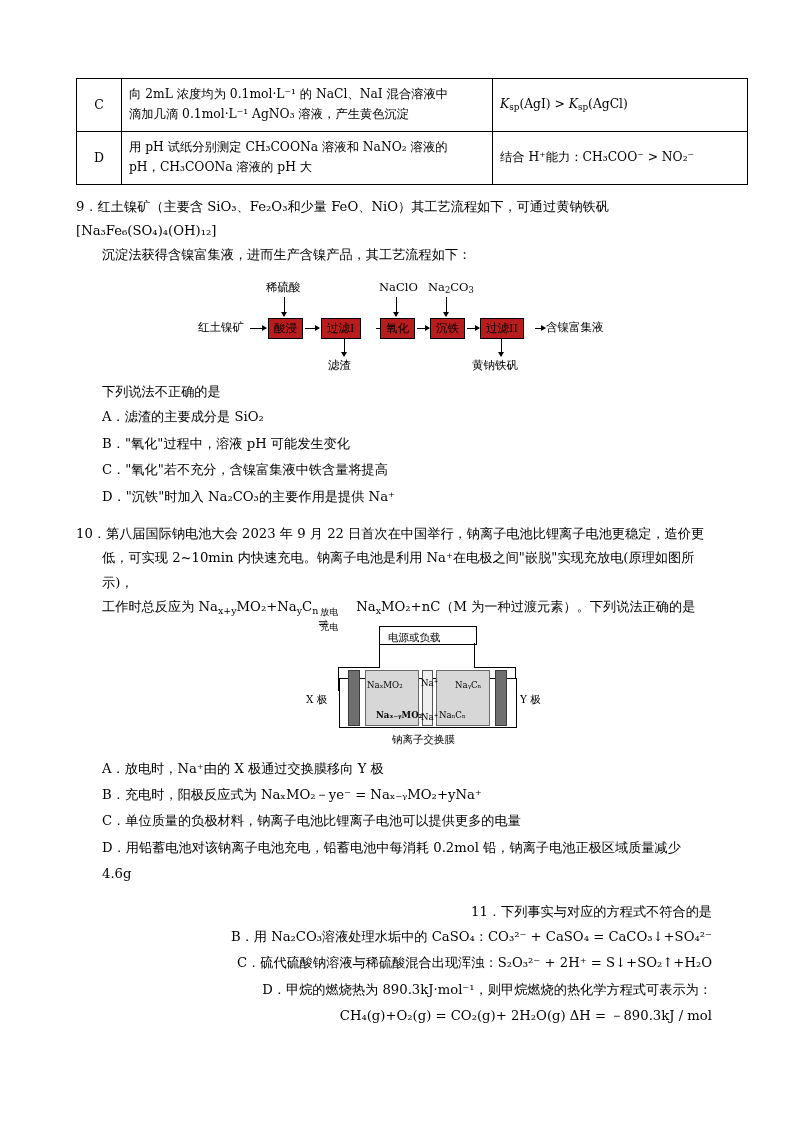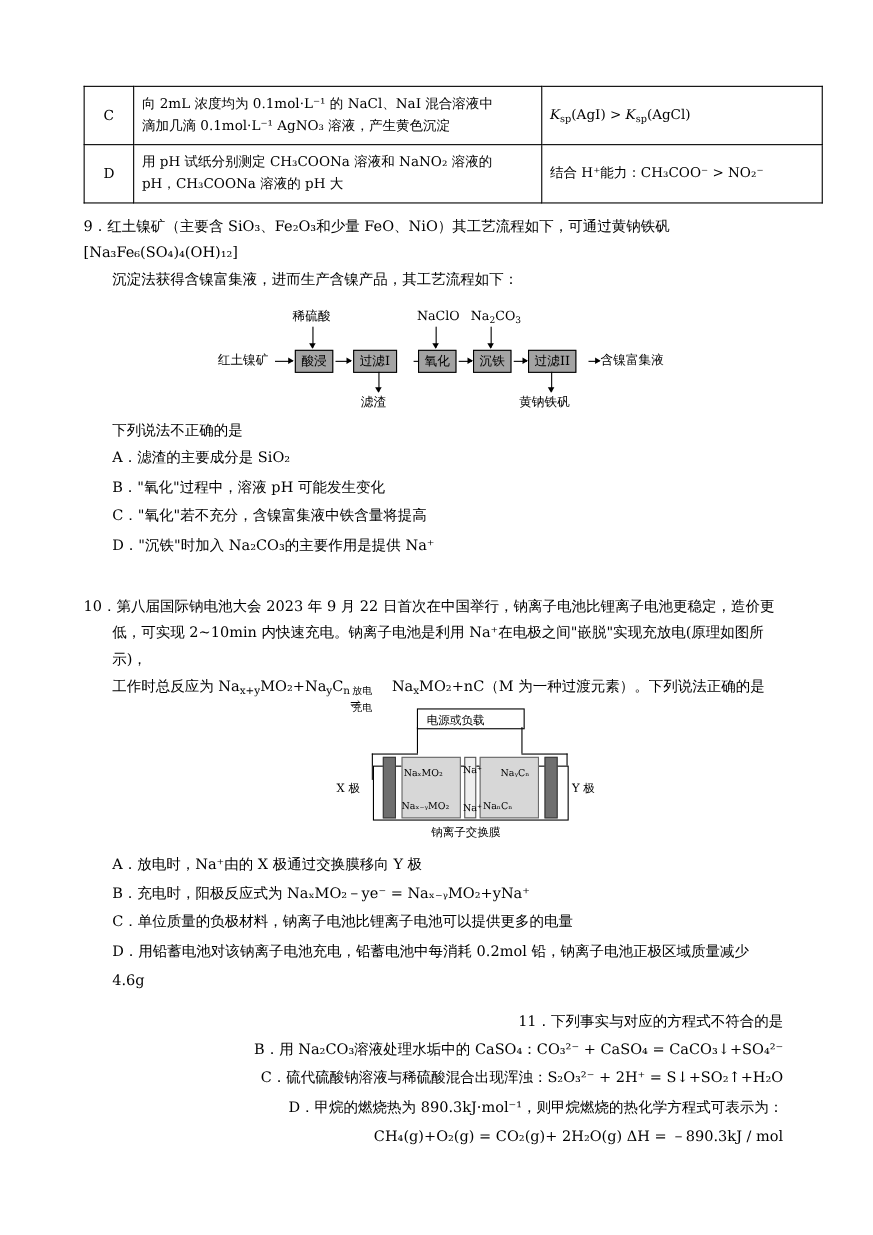--- a/index.html
+++ b/index.html
@@ -67,21 +67,21 @@
   .flow-wrap {
     position: relative;
     margin: 12px 0 4px 0;
     height: 96px;
     font-size: 11.5px;
   }
   .fbox {
     position: absolute;
     border: 1px solid #000;
     padding: 2px 5px;
-    background: #a3a3a3;
+    background: #b91c1c;
     white-space: nowrap;
     line-height: 1.35;
     font-size: 11.5px;
   }
   .flabel {
     position: absolute;
     white-space: nowrap;
     font-size: 11.5px;
     line-height: 1.3;
   }
@@ -221,21 +221,21 @@
       <div class="flabel" style="left:396px; top:78px;">黄钠铁矾</div>
     </div>
 
     <div class="body">下列说法不正确的是</div>
     <div class="opt">A．滤渣的主要成分是 SiO₂</div>
     <div class="opt">B．"氧化"过程中，溶液 pH 可能发生变化</div>
     <div class="opt">C．"氧化"若不充分，含镍富集液中铁含量将提高</div>
     <div class="opt">D．"沉铁"时加入 Na₂CO₃的主要作用是提供 Na⁺</div>
   </div>
 
-  <div class="q" style="margin-top:30px;">
+  <div class="q" style="margin-top:12px;">
     <div>
       <span class="num">10．</span><span>第八届国际钠电池大会 2023 年 9 月 22 日首次在中国举行，钠离子电池比锂离子电池更稳定，造价更</span>
     </div>
     <div class="body">低，可实现 2~10min 内快速充电。钠离子电池是利用 Na⁺在电极之间"嵌脱"实现充放电(原理如图所示)，</div>
     <div class="body">
       <span>工作时总反应为 Na</span><sub>x+y</sub><span>MO₂+Na</span><sub>y</sub><span>C</span><sub>n</sub><span style="display:inline-block; position:relative; width:38px; text-align:center;"><span style="position:absolute; left:2px; top:-7px; font-size:9px;">放电</span><span style="position:absolute; left:0px; top:1px; font-size:12px;">⇌</span><span style="position:absolute; left:2px; top:8px; font-size:9px;">充电</span></span><span>Na</span><sub>x</sub><span>MO₂+nC（M 为一种过渡元素）。下列说法正确的是</span>
     </div>
 
     <div class="batt-wrap">
 
@@ -251,21 +251,21 @@
 
       <div class="batt-box" style="left:263px; top:52px; width:176px; height:48px;"></div>
 
       <div class="el-dark" style="left:272px; top:44px; width:10px; height:54px;"></div>
       <div class="el-light" style="left:289px; top:44px; width:52px; height:54px;"></div>
       <div class="mem" style="left:346px; top:44px; width:9px; height:54px;"></div>
       <div class="el-light" style="left:360px; top:44px; width:52px; height:54px;"></div>
       <div class="el-dark" style="left:419px; top:44px; width:10px; height:54px;"></div>
 
       <div class="inner-txt" style="left:291px; top:52px;">NaₓMO₂</div>
-      <div class="inner-txt" style="left:289px; top:82px;">Naₓ₋ᵧMO₂</div>
+      <div class="inner-txt" style="left:300px; top:82px;font-weight:bold;">Naₓ₋ᵧMO₂</div>
       <div class="inner-txt" style="left:379px; top:52px;">NaᵧCₙ</div>
       <div class="inner-txt" style="left:363px; top:82px;">NaₙCₙ</div>
       <div class="inner-txt" style="left:345px; top:50px;">Na⁺</div>
       <div class="inner-txt" style="left:345px; top:84px;">Na⁺</div>
 
       <div class="batt-label" style="left:230px; top:64px;">X 极</div>
       <div class="batt-label" style="left:444px; top:64px;">Y 极</div>
 
       <div class="batt-label" style="left:316px; top:104px;">钠离子交换膜</div>
     </div>

